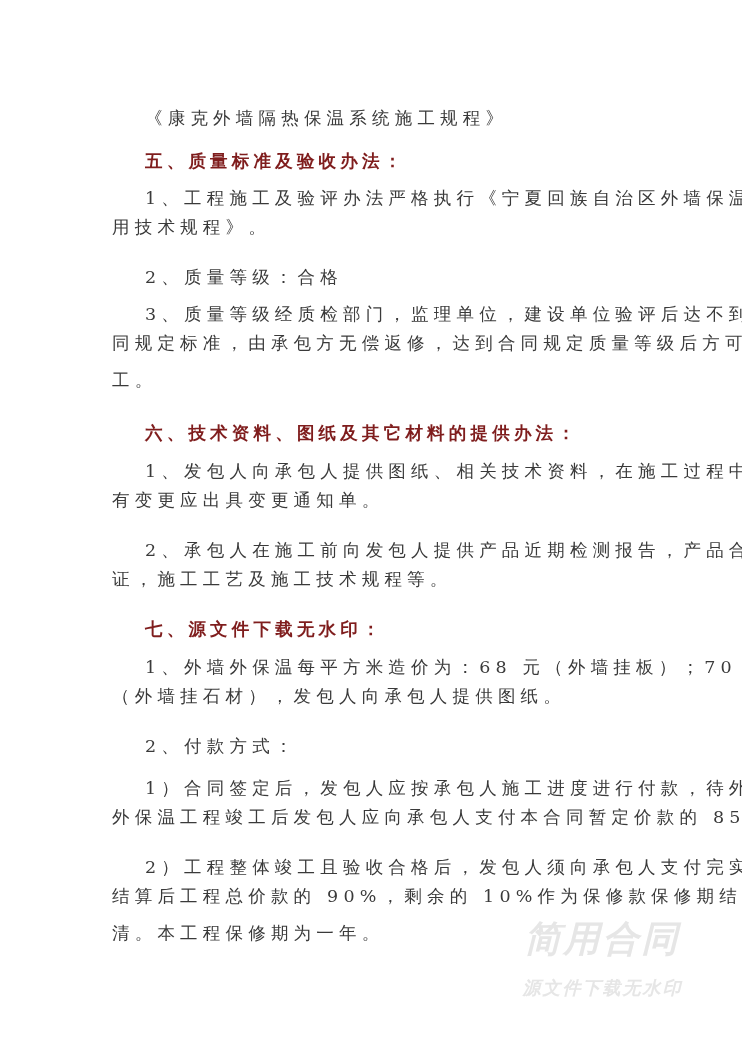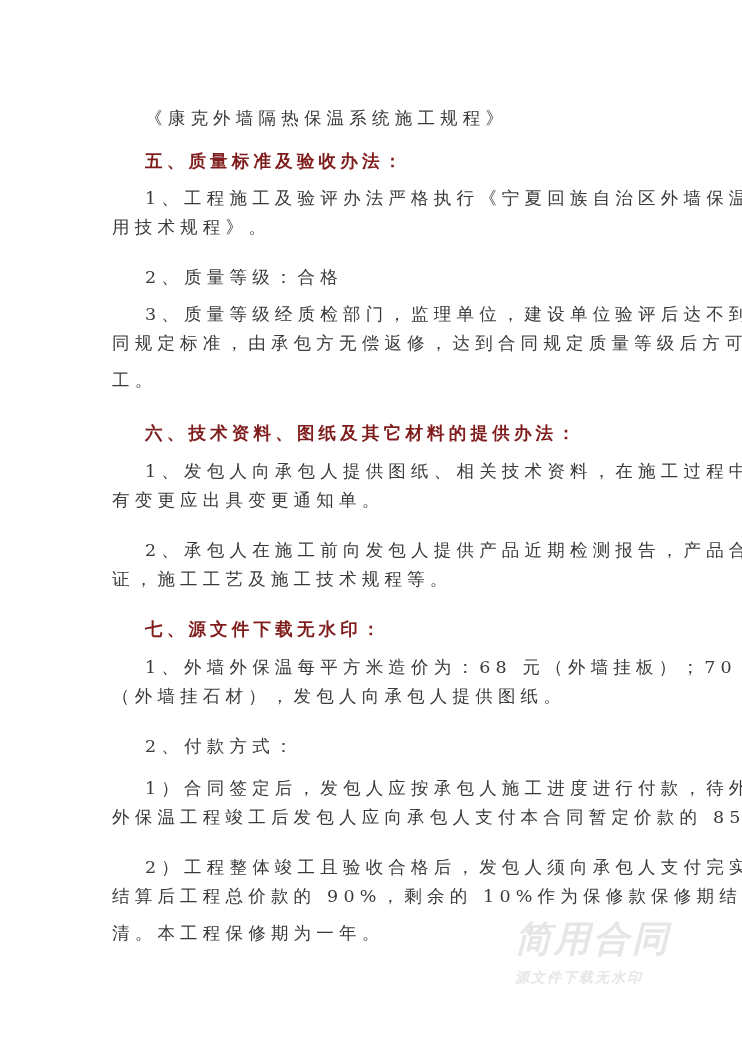--- a/index.html
+++ b/index.html
@@ -34,36 +34,37 @@
     font-weight: bold;
     font-family: "DejaVu Sans", "Liberation Sans", sans-serif;
     color: #7f1d1d;
     letter-spacing: 4.2px;
   }
   .watermark {
     position: absolute;
     left: 515px;
     top: 917px;
     width: 175px;
+    text-align: center;
     color: #e6e6e6;
     font-family: "DejaVu Sans", "Liberation Sans", sans-serif;
     font-style: italic;
     font-weight: bold;
     user-select: none;
   }
   .wm-big {
     font-size: 36px;
     letter-spacing: 3px;
     line-height: 44px;
   }
   .wm-small {
-    font-size: 14px;
+    font-size: 18px;
     letter-spacing: 2px;
     line-height: 28px;
-    margin-top: 2px;
+    margin-top: 13px;
   }
 </style>
 </head>
 <body>
 
 <div class="page">
   <div class="line indent" style="top:98px">《康克外墙隔热保温系统施工规程》</div>
   <div class="line indent heading" style="top:141px">五、质量标准及验收办法：</div>
   <div class="line indent" style="top:178px">1、工程施工及验评办法严格执行《宁夏回族自治区外墙保温应</div>
   <div class="line" style="top:215px">用技术规程》。</div>

